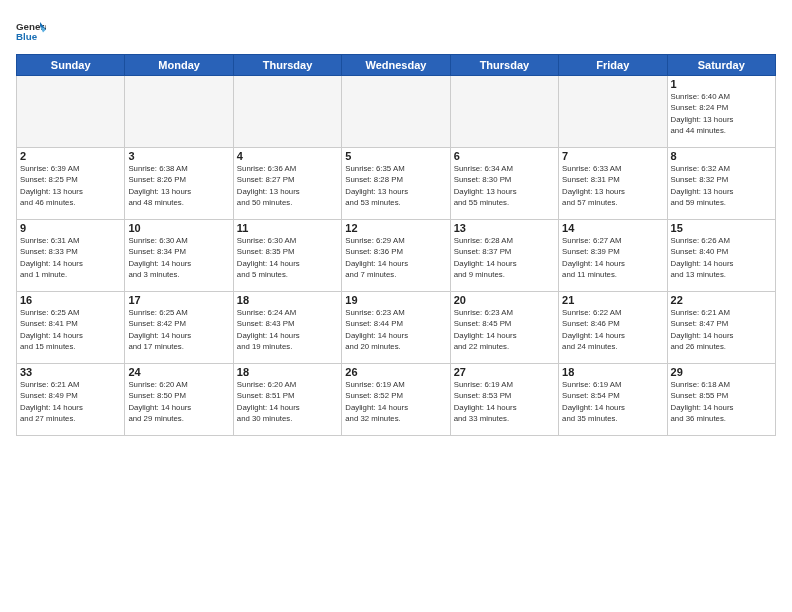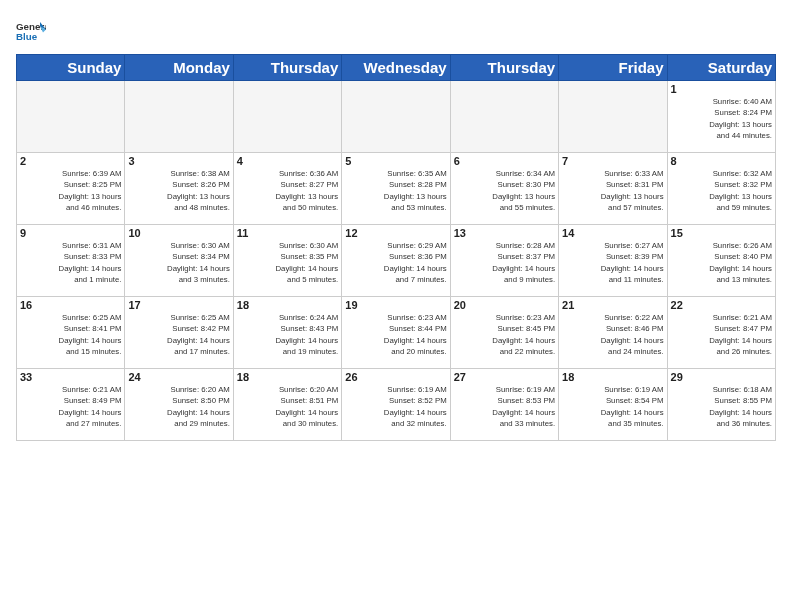--- a/index.html
+++ b/index.html
@@ -45,24 +45,24 @@
       color: #444;
     }
     .calendar {
       width: 100%;
       border-collapse: collapse;
       table-layout: fixed;
     }
     .calendar th {
       background: #2962b8;
       color: #fff;
-      font-size: 15px;
+      font-size: 11px;
       font-weight: bold;
       padding: 4px 3px;
-      text-align: right;
+      text-align: center;
       border: 1px solid #1a4f9e;
     }
     .calendar td {
       border: 1px solid #ccc;
       vertical-align: top;
       padding: 2px 3px;
       font-size: 8.5px;
       color: #333;
       height: 72px;
       background: #fff;
@@ -74,21 +74,20 @@
       font-size: 11px;
       font-weight: bold;
       color: #222;
       display: block;
       margin-bottom: 1px;
     }
     .day-info {
       font-size: 7.8px;
       line-height: 1.45;
       color: #333;
-      text-align: right;
     }
     .last-row td {
       height: 60px;
     }
   </style>
 </head>
 <body>
 
 <div class="page">
   <div class="header">

